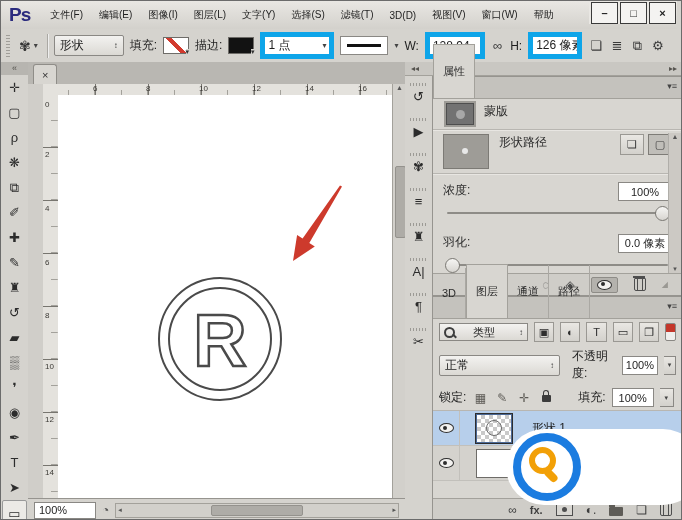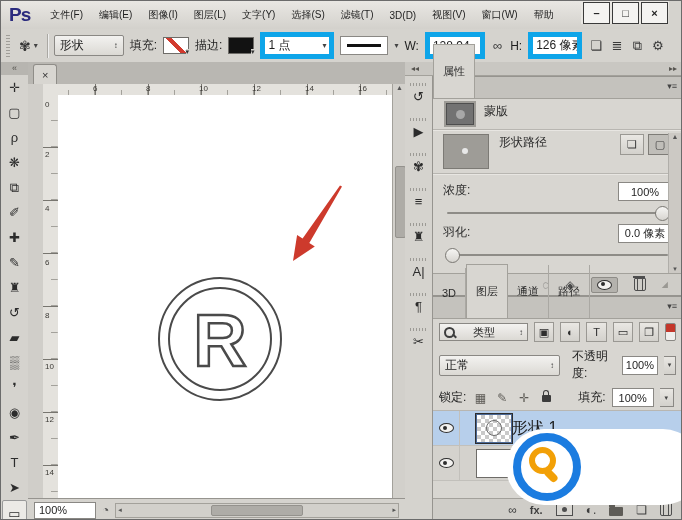--- a/index.html
+++ b/index.html
@@ -1,21 +1,21 @@
 <!DOCTYPE html>
 <html><head>
 <meta charset="utf-8">
 <style>
   html,body{margin:0;padding:0}
   .app{position:relative;width:682px;height:520px;background:#d5d3ce;overflow:hidden;
        font-family:"Liberation Sans","DejaVu Sans",sans-serif;color:#1e1e1e;
        border:1px solid #6b6b6b;box-sizing:border-box}
   .abs{position:absolute}
   
-  .menubar{position:absolute;top:0;left:0;right:12px;height:28px;
+  .menubar{position:absolute;top:0;left:0;right:4px;height:28px;
            background:linear-gradient(#e9e7e3,#d3d1cc);border-bottom:1px solid #9a9892;
            display:flex;align-items:center;padding-left:8px}
   .ps-logo{color:#2b2b7e;font-weight:bold;font-size:19px;margin-right:12px;letter-spacing:-1px}
   .menu-item{font-size:10px;padding:4px 8px;white-space:nowrap}
   .win-controls{position:absolute;top:1px;right:1px;display:flex;background:#e9e7e3}
   .win-btn{width:25px;height:20px;border:1px solid #3a3a3a;background:#f4f3f1;margin-left:2px;
            font-size:11px;font-weight:bold;display:flex;align-items:center;justify-content:center}
   
   .optionsbar{position:absolute;top:28px;left:0;right:0;height:33px;background:#d5d3ce;
               border-bottom:1px solid #8f8d88;display:flex;align-items:center;gap:6px;
@@ -125,21 +125,21 @@
   .layer-row.selected{background:#b7cfeb}
   .eye-cell{width:26px;height:100%;display:flex;align-items:center;justify-content:center;border-right:1px solid #c2c0bb}
   .css-eye{width:13px;height:8px;border:1px solid #2e2e2e;border-radius:50%;position:relative;background:#f2f1ef;display:inline-block}
   .css-eye::after{content:"";position:absolute;left:3.5px;top:1.5px;width:4px;height:4px;background:#2e2e2e;border-radius:50%}
   .thumb-shape{width:34px;height:27px;border:1px solid #4a6896;outline:1px solid #2e2e2e;margin-left:16px;position:relative;
                background-color:#fff;background-image:linear-gradient(45deg,#c9c9c9 25%,transparent 25% 75%,#c9c9c9 75%),
                linear-gradient(45deg,#c9c9c9 25%,transparent 25% 75%,#c9c9c9 75%);
                background-size:8px 8px;background-position:0 0,4px 4px}
   .thumb-shape::after{content:"";position:absolute;left:9px;top:5px;width:14px;height:14px;border:1px solid #6e6e6e;border-radius:50%}
   .thumb-white{width:34px;height:27px;border:1px solid #6e6c68;background:#fff;margin-left:16px}
-  .layer-name{margin-left:0;font-size:16px}
+  .layer-name{margin-left:20px;font-size:12px}
   .layer-footer{position:absolute;bottom:0;left:0;right:0;height:21px;background:#cfcdc8;border-top:1px solid #a3a19b;
                 display:flex;align-items:center;justify-content:flex-end;gap:13px;padding-right:10px;font-size:12px;color:#3e3e3e}
   .fx-label{font-weight:bold;font-size:11px}
   
   .css-trash{width:10px;height:11px;border:1px solid #4e4e4e;border-radius:1px 1px 2px 2px;position:relative;
              background:repeating-linear-gradient(to right,transparent 0 2px,#4e4e4e 2px 3px,transparent 3px 5px);display:inline-block}
   .css-trash::before{content:"";position:absolute;top:-3px;left:-2px;width:12px;height:2px;background:#4e4e4e}
   .css-lock{width:9px;height:7px;background:#3c3c3c;border-radius:1px;position:relative;display:inline-block;margin-top:5px}
   .css-lock::before{content:"";position:absolute;top:-5px;left:1.5px;width:4px;height:5px;border:1.5px solid #3c3c3c;
                     border-bottom:none;border-radius:3px 3px 0 0}
@@ -392,21 +392,21 @@
     </div>
     <div class="prop-divider"></div>
     <div class="prop-row" style="margin-top:4px">
       <span class="prop-label">浓度:</span>
       <span class="prop-field">100%</span>
     </div>
     <div class="slider">
       <span class="track"></span>
       <span class="handle" style="right:2px"></span>
     </div>
-    <div class="prop-row" style="">
+    <div class="prop-row" style="margin-top:10px">
       <span class="prop-label">羽化:</span>
       <span class="prop-field">0.0 像素</span>
     </div>
     <div class="slider">
       <span class="track"></span>
       <span class="handle" style="left:2px"></span>
     </div>
     <div class="prop-scroll">
       <span>▲</span>
       <span class="dn">▾</span>

